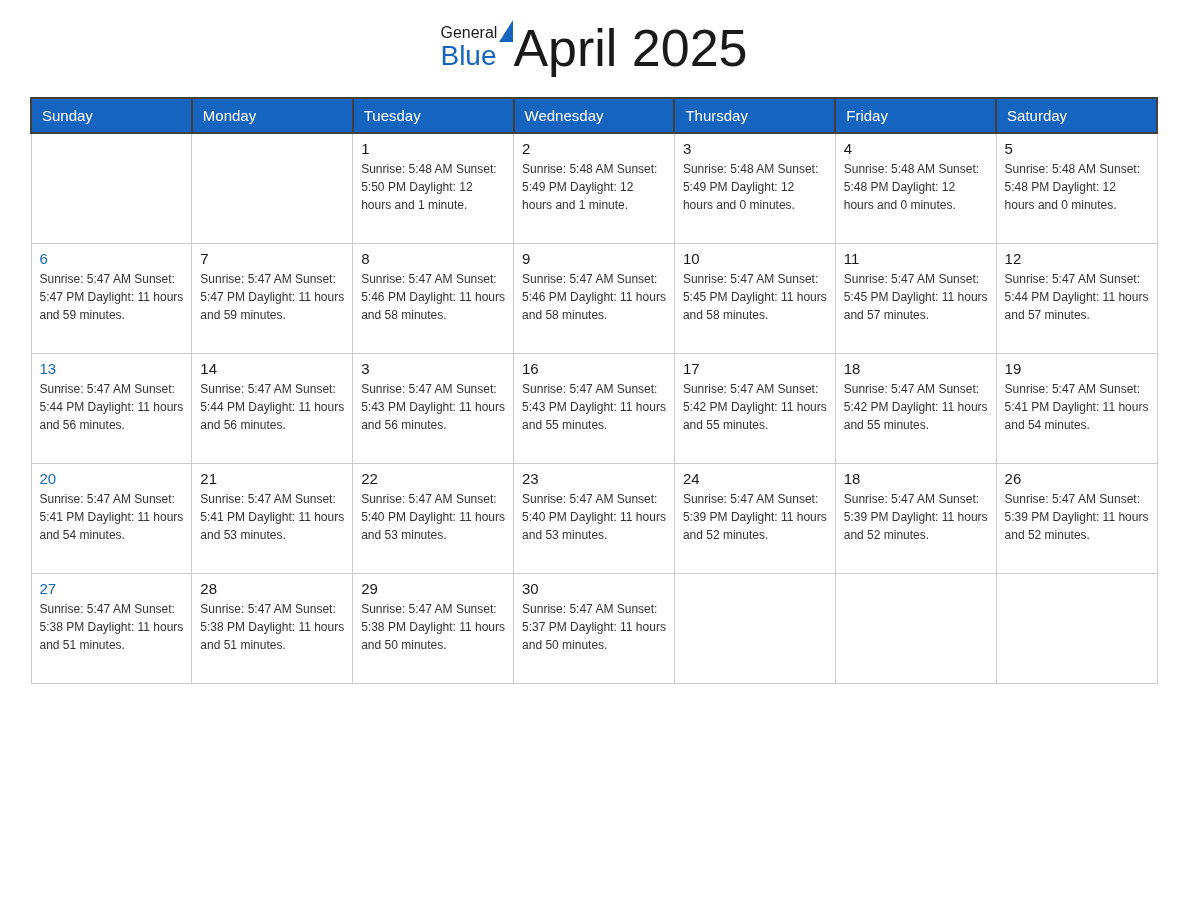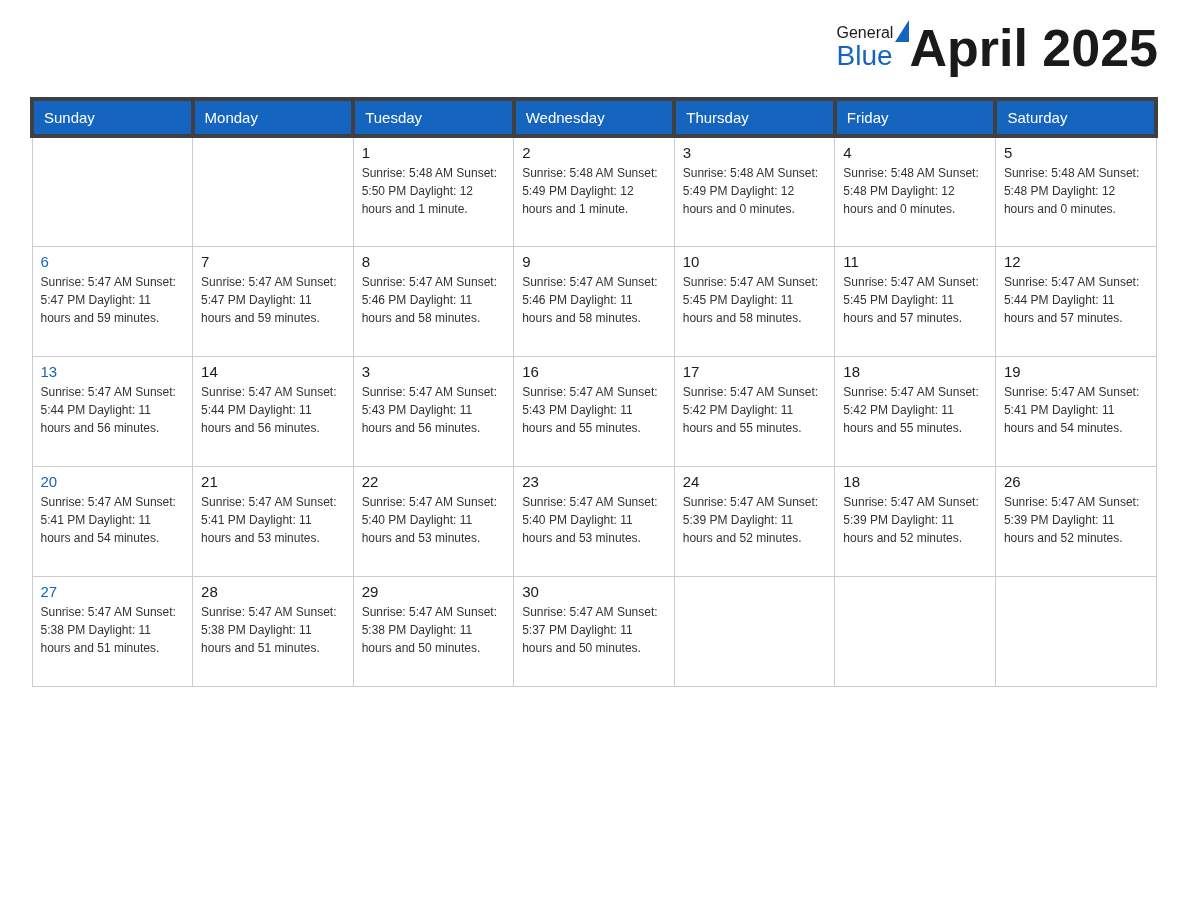--- a/index.html
+++ b/index.html
@@ -6,63 +6,63 @@
     body {
       font-family: Arial, sans-serif;
       background: #fff;
       color: #333;
       padding: 20px 30px;
       width: 1188px;
       min-height: 918px;
     }
     .header {
       display: flex;
-      justify-content: flex-end;
+      justify-content: center;
       align-items: flex-start;
       margin-bottom: 20px;
     }
     .logo-general {
       color: #1a1a1a;
     }
     .logo-triangle {
       width: 0;
       height: 0;
       border-left: 14px solid transparent;
       border-right: 0px solid transparent;
       border-bottom: 22px solid #1565c0;
       margin-left: 2px;
       margin-bottom: 4px;
     }
     .title-area {
       text-align: right;
     }
     .month-title {
       font-size: 52px;
-      font-weight: bold;
+      font-weight: normal;
       color: #1a1a1a;
       line-height: 1.1;
     }
     .location {
       font-size: 20px;
       color: #444;
       margin-top: 4px;
     }
     .calendar {
       width: 100%;
       border-collapse: collapse;
       font-size: 13px;
     }
     .calendar thead th {
       background-color: #1565c0;
       color: #fff;
       padding: 8px 10px;
       text-align: left;
       font-size: 15px;
       font-weight: normal;
-      border: 4px solid #404040;
+      border: 2px solid #404040;
     }
     .calendar tbody td {
       border: 1px solid #ccc;
       vertical-align: top;
       padding: 6px 8px;
       width: 14.28%;
       min-height: 90px;
       height: 110px;
     }
     .day-number {

